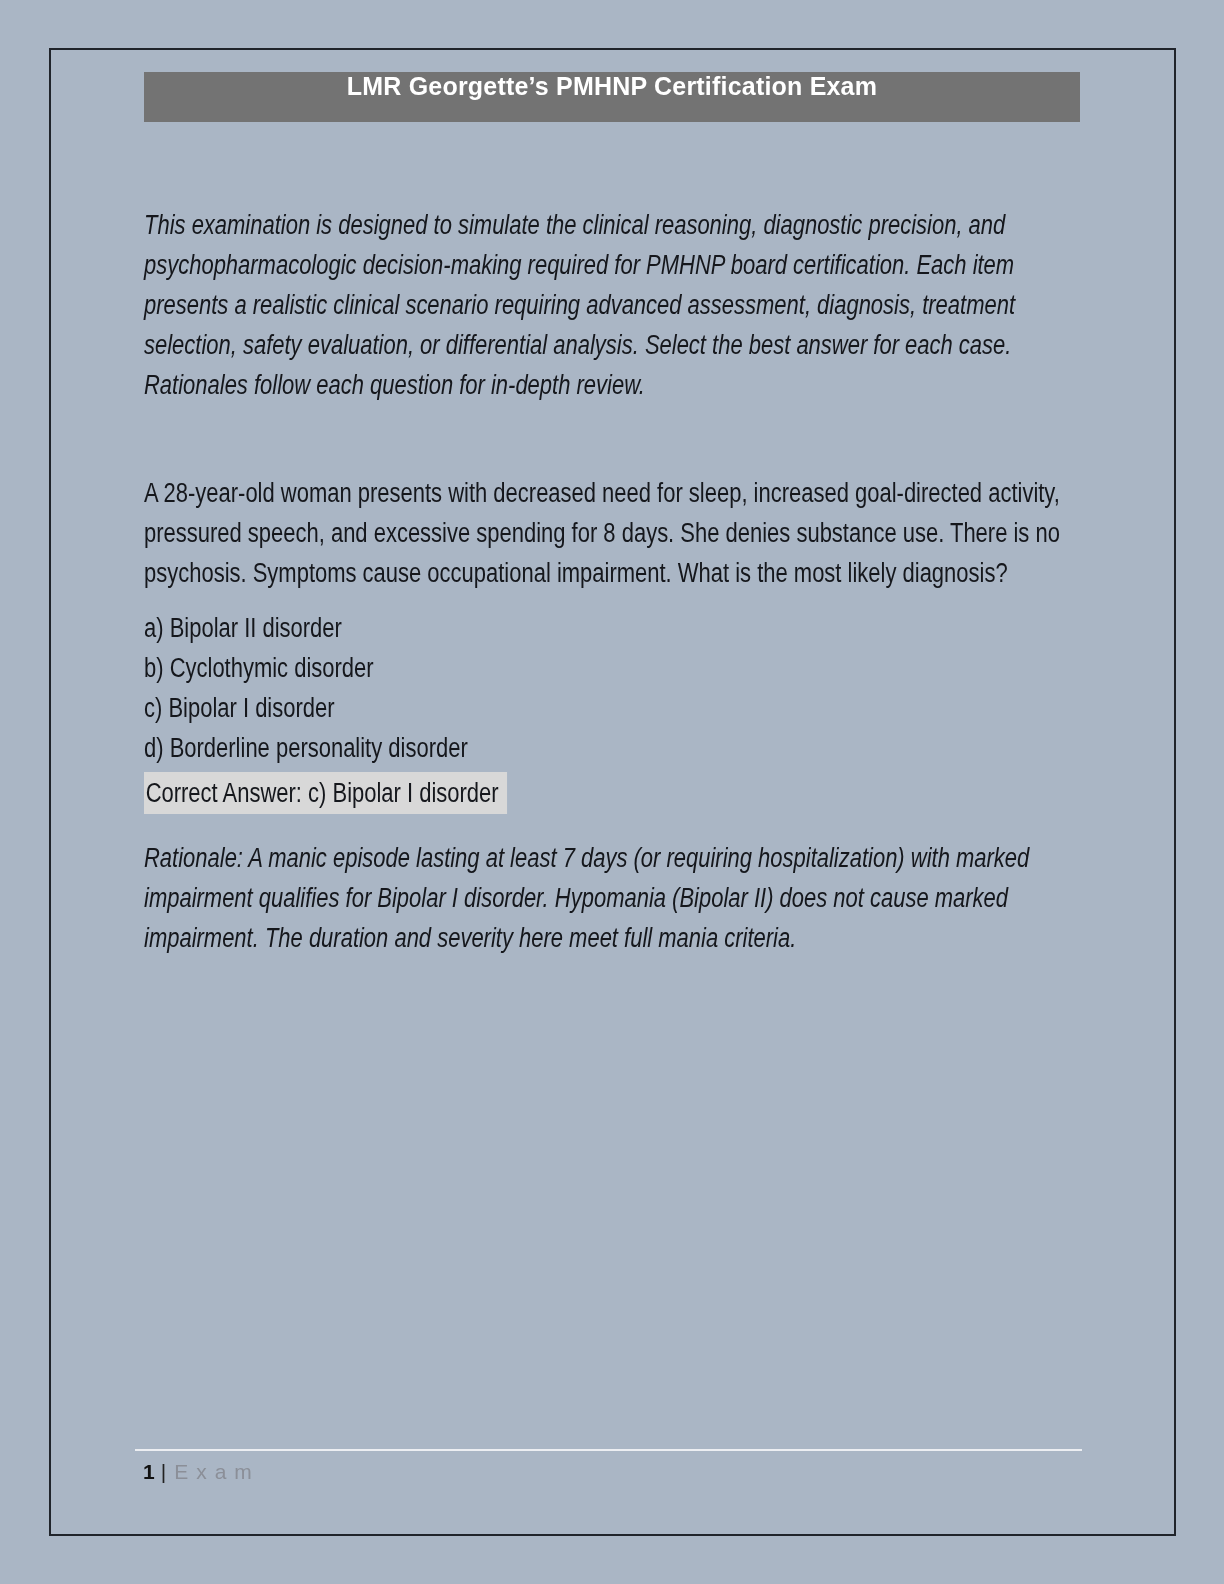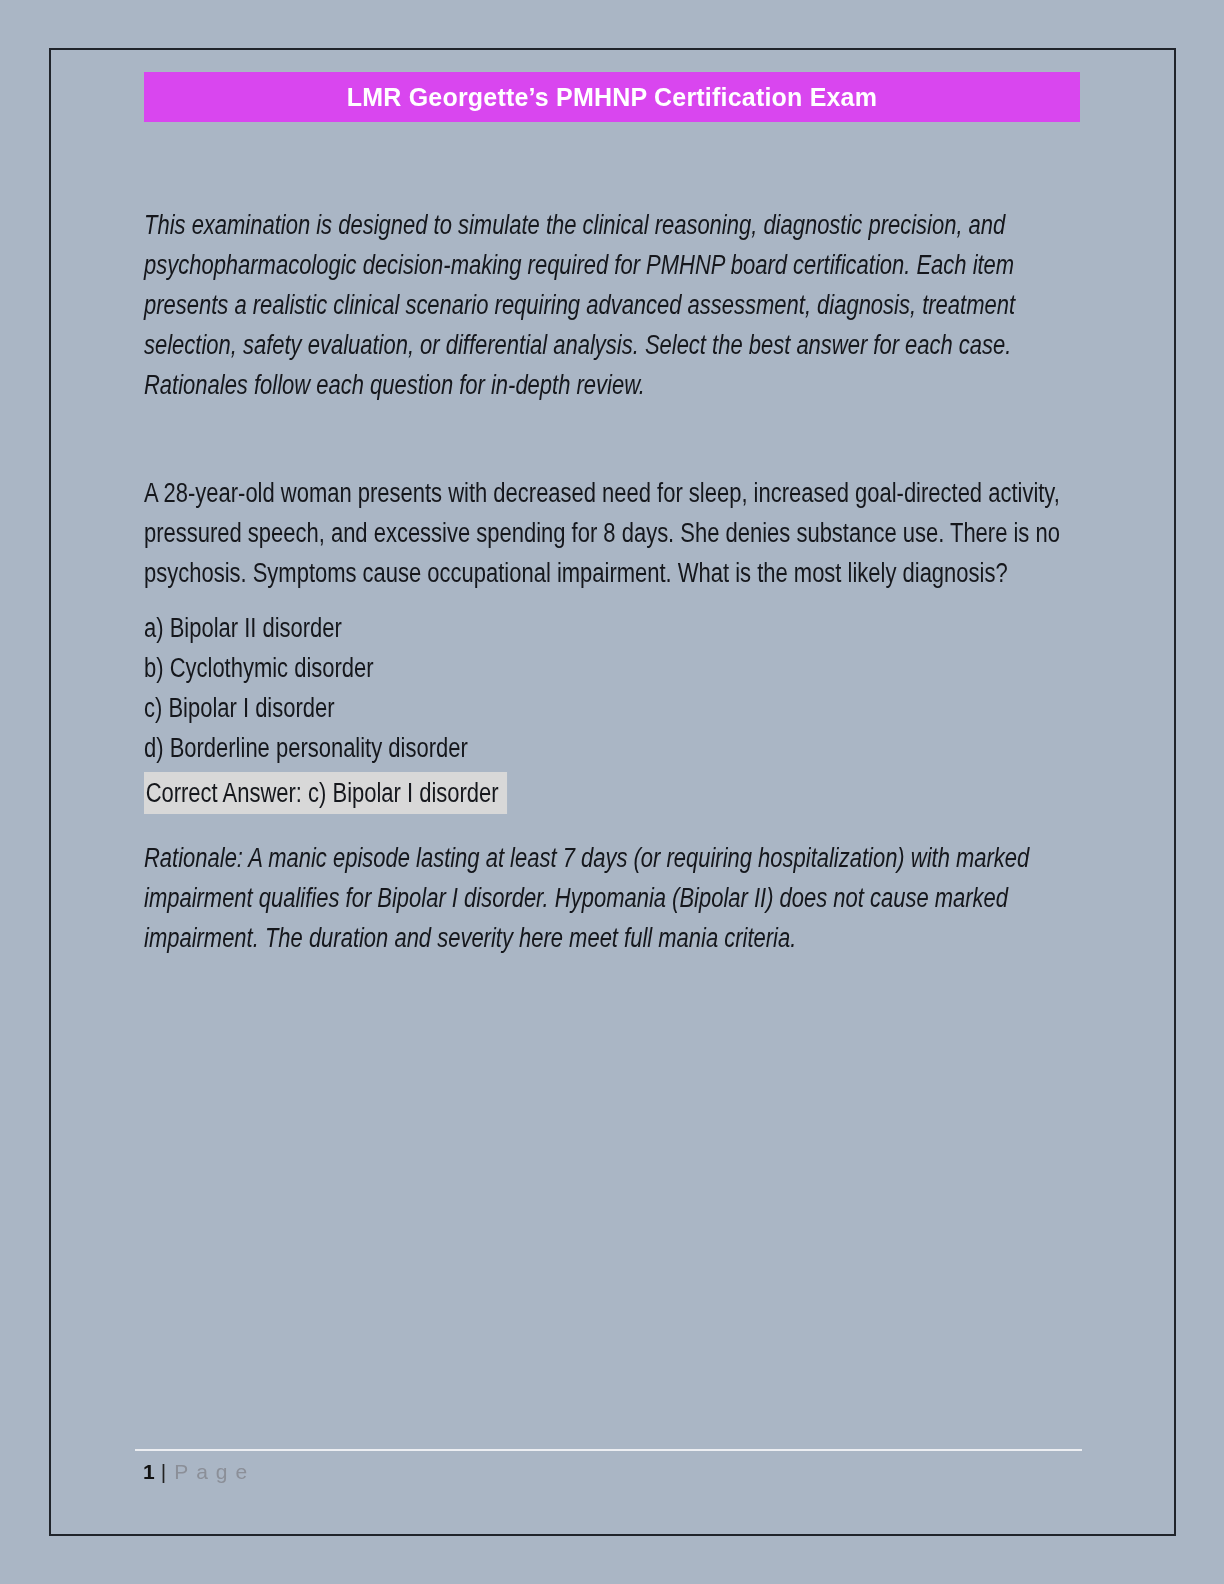--- a/index.html
+++ b/index.html
@@ -27,23 +27,22 @@
   .content {
     position: absolute;
     left: 144px;
     top: 72px;
     width: 936px;
   }
 
   .header-bar {
     width: 936px;
     height: 50px;
-    background: #d946ef;
+    background: #737373;
     display: flex;
-    align-items: center;
     justify-content: center;
   }
   .header-bar .bar-title {
     color: #ffffff;
     font-weight: 700;
     font-size: 25px;
     letter-spacing: 0.2px;
   }
 
   .doc-title {
@@ -147,16 +146,16 @@
 
     <div class="rationale narrow body-text italic">Rationale: A manic episode lasting at least 7 days (or requiring hospitalization) with marked impairment qualifies for Bipolar I disorder. Hypomania (Bipolar II) does not cause marked impairment. The duration and severity here meet full mania criteria.</div>
 
   </div>
 
   <div class="footer-rule"></div>
 
   <div class="footer-text">
     <span class="page-num">1</span>
     <span class="sep">|</span>
-    <span class="page-label">Page</span>
+    <span class="page-label">Exam</span>
   </div>
 
 </div>
 
 </body></html>

